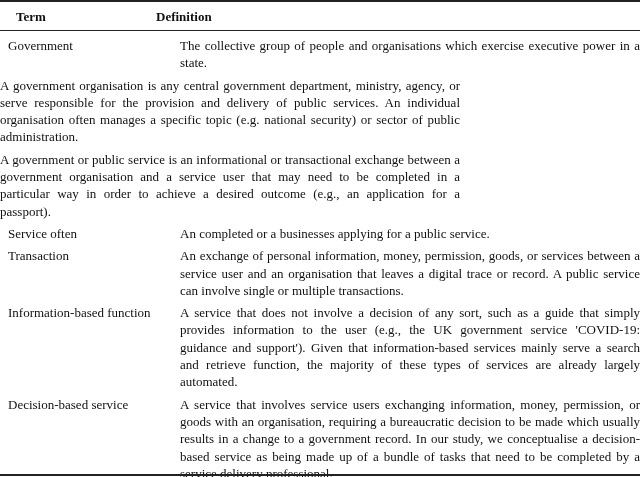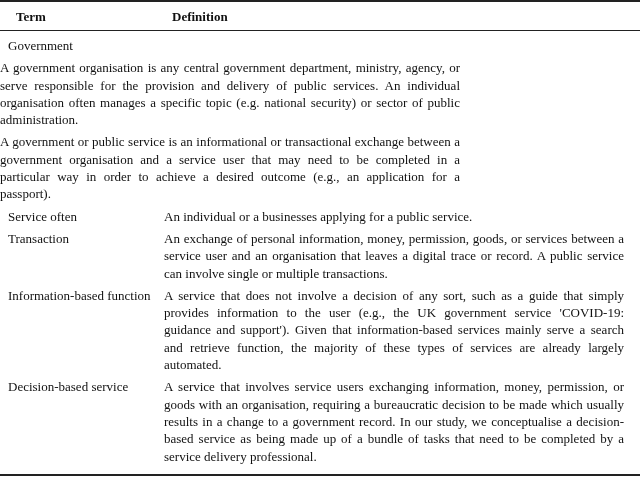--- a/index.html
+++ b/index.html
@@ -4,47 +4,48 @@
 <style>
   html, body { margin: 0; padding: 0; background: #ffffff; }
   body { width: 640px; height: 477px; overflow: hidden; position: relative;
          font-family: "Liberation Serif", "DejaVu Serif", serif; color: #111; }
   .rule { position: absolute; left: 0; width: 640px; background: #222; }
   .rule.top { top: 0; height: 2px; }
   .rule.mid { top: 30px; height: 1px; }
   .rule.bottom { top: 474px; height: 2px; }
   .hdr { position: absolute; top: 8px; font-weight: bold; font-size: 13px; }
   .hdr.term { left: 8px; }
-  .hdr.def { left: 172px; }
+  .hdr.def { left: 156px; }
   .rows { position: absolute; top: 37px; left: 0; width: 640px; }
-  .row { display: flex; margin-bottom: 5px; }
+  .row { display: flex; margin-bottom: 5px; justify-content: space-between; }
   .term { width: 164px; padding-left: 8px; box-sizing: border-box; font-size: 13px; line-height: 17.3px; flex: none; }
   .def { width: 460px; margin-left: 0; font-size: 13px; line-height: 17.3px; text-align: justify; }
 </style>
 </head>
 <body>
 
 <div class="rule top"></div>
 <div class="hdr term">Term</div>
 <div class="hdr def">Definition</div>
 <div class="rule mid"></div>
 
 <div class="rows">
   <div class="row">
     <div class="term">Government</div>
+    <div class="def">The collective group of people and organisations which exercise executive power in a state.</div>
   </div>
   <div class="row">
     <div class="def">A government organisation is any central government department, ministry, agency, or serve responsible for the provision and delivery of public services. An individual organisation often manages a specific topic (e.g. national security) or sector of public administration.</div>
   </div>
   <div class="row">
     <div class="def">A government or public service is an informational or transactional exchange between a government organisation and a service user that may need to be completed in a particular way in order to achieve a desired outcome (e.g., an application for a passport).</div>
   </div>
   <div class="row">
     <div class="term">Service often</div>
-    <div class="def">An individual or a businesses applying for a public service.</div>
+    <div class="def">An completed or a businesses applying for a public service.</div>
   </div>
   <div class="row">
     <div class="term">Transaction</div>
     <div class="def">An exchange of personal information, money, permission, goods, or services between a service user and an organisation that leaves a digital trace or record. A public service can involve single or multiple transactions.</div>
   </div>
   <div class="row">
     <div class="term">Information-based function</div>
     <div class="def">A service that does not involve a decision of any sort, such as a guide that simply provides information to the user (e.g., the UK government service 'COVID-19: guidance and support'). Given that information-based services mainly serve a search and retrieve function, the majority of these types of services are already largely automated.</div>
   </div>
   <div class="row">

